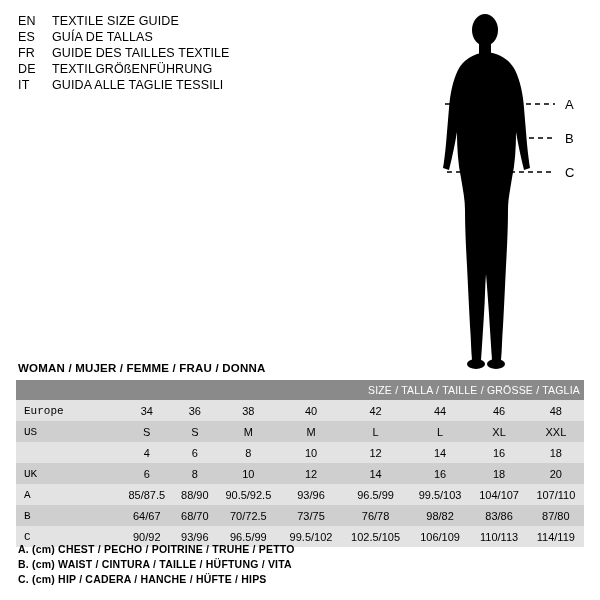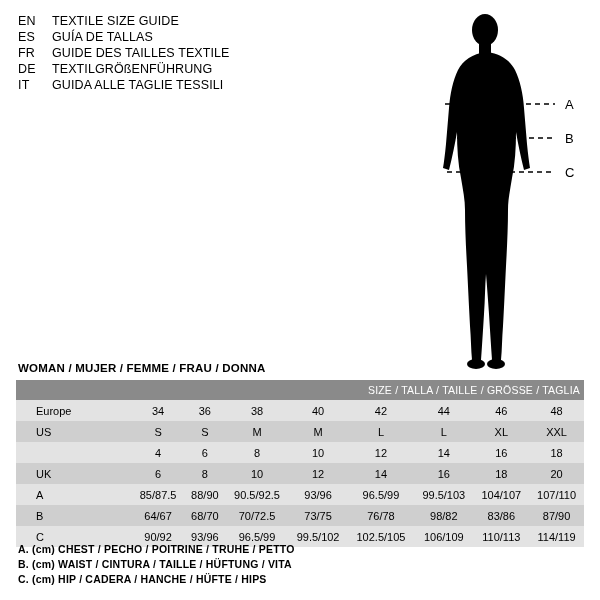--- a/index.html
+++ b/index.html
@@ -72,22 +72,23 @@
   }
   .size-table td {
     padding: 2px 4px;
     height: 17px;
     line-height: 14px;
     text-align: center;
     vertical-align: middle;
   }
   .size-table td.rowlabel {
     text-align: left;
-    padding-left: 20px;
+    padding-left: 8px;
     width: 92px;
+    font-family: Liberation Mono, monospace;
   }
   .row-header td {
     background: #8a8a8a;
     color: #ffffff;
     font-weight: normal;
     text-align: right;
     font-size: 10.5px;
     letter-spacing: 0.2px;
     height: 16px;
   }
@@ -263,21 +264,21 @@
 
     <tr class="row-dark">
       <td class="rowlabel">B</td>
       <td>64/67</td>
       <td>68/70</td>
       <td>70/72.5</td>
       <td>73/75</td>
       <td>76/78</td>
       <td>98/82</td>
       <td>83/86</td>
-      <td>87/90</td>
+      <td>87/80</td>
     </tr>
 
     <tr class="row-light">
       <td class="rowlabel">C</td>
       <td>90/92</td>
       <td>93/96</td>
       <td>96.5/99</td>
       <td>99.5/102</td>
       <td>102.5/105</td>
       <td>106/109</td>

